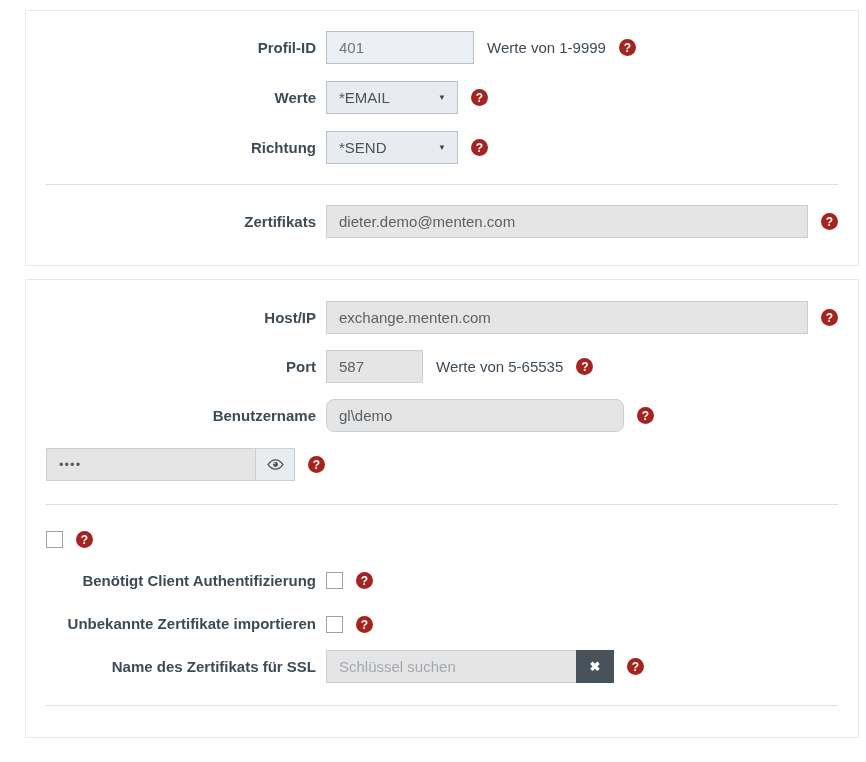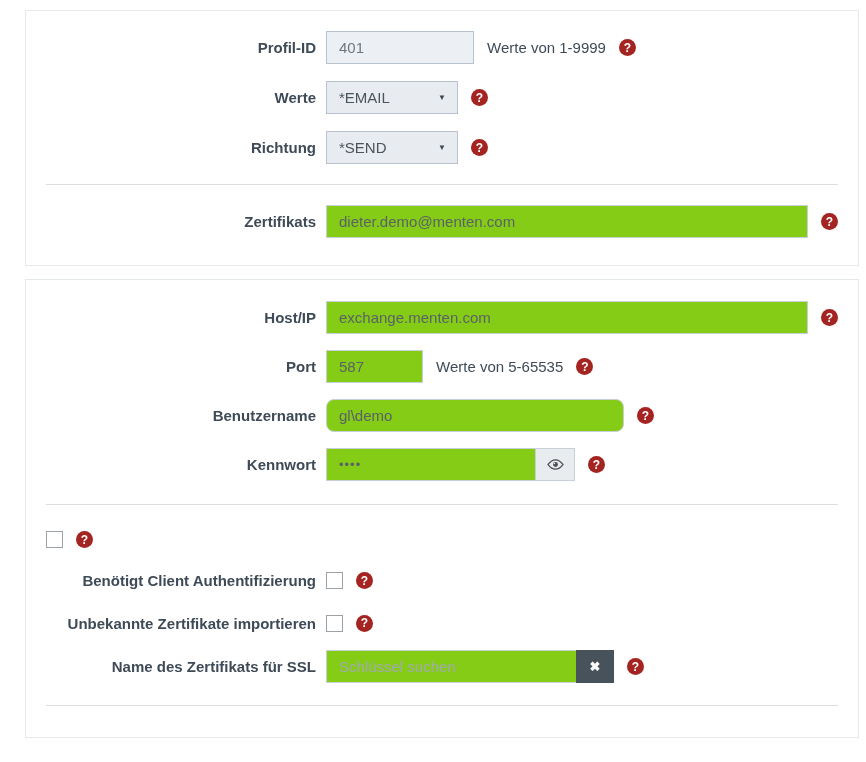--- a/index.html
+++ b/index.html
@@ -41,21 +41,21 @@
     border: none;
     border-top: 1px solid #dcdfe1;
     margin: 20px 0;
   }
   .divider.after-inputs { margin: 23px 0 26px 0; }
   .divider.bottom { margin: 22px 0 0 0; }
 
   .text-input {
     height: 33px;
     border: 1px solid #c8cfd6;
-    background: #84cc16;
+    background: #e5e5e5;
     color: #5a6268;
     font-size: 15px;
     font-family: "Liberation Sans", "DejaVu Sans", sans-serif;
     padding: 0 12px;
     outline: none;
   }
   .text-input::placeholder { color: #a2a9b0; opacity: 1; }
 
   .readonly-input {
     background: #eceff3;
@@ -214,21 +214,20 @@
       <span class="help-icon">?</span>
     </div>
 
     <div class="form-row">
       <div class="label-col">Benutzername</div>
       <input type="text" class="text-input w-lg" value="gl\demo" style="">
       <span class="help-icon">?</span>
     </div>
 
     <div class="form-row before-divider">
-      <div class="label-col">Kennwort</div>
       <div class="input-group">
         <input type="text" class="text-input pw-input" style="width: 209px;" value="••••">
         <span class="addon">
           <span style="display:flex;">
             <svg width="17" height="17" viewBox="0 0 24 24">
               <path d="M12 5.5C6.3 5.5 2.1 11.2 1.5 12c.6.8 4.8 6.5 10.5 6.5S21.9 12.8 22.5 12c-.6-.8-4.8-6.5-10.5-6.5z" fill="none" stroke="#4a4f54" stroke-width="1.8"></path>
               <circle cx="12" cy="12" r="3.4" fill="#4a4f54"></circle>
               <circle cx="10.6" cy="10.6" r="1.1" fill="#e8ecef"></circle>
             </svg>
           </span>
@@ -243,21 +242,21 @@
       <input type="checkbox" class="checkbox" style="">
       <span class="help-icon">?</span>
     </div>
 
     <div class="form-row checkbox-row">
       <div class="label-col">Benötigt Client Authentifizierung</div>
       <input type="checkbox" class="checkbox" style="">
       <span class="help-icon">?</span>
     </div>
 
-    <div class="form-row checkbox-row" style="margin-bottom:17px !important;">
+    <div class="form-row checkbox-row" style="margin-bottom:17px !important;align-items:flex-end;">
       <div class="label-col">Unbekannte Zertifikate importieren</div>
       <input type="checkbox" class="checkbox" style="">
       <span class="help-icon">?</span>
     </div>
 
     <div class="form-row cert-row">
       <div class="label-col">Name des Zertifikats für SSL</div>
       <div class="input-group">
         <input type="text" class="text-input" style="width: 250px;" placeholder="Schlüssel suchen">
         <button class="x-button">

